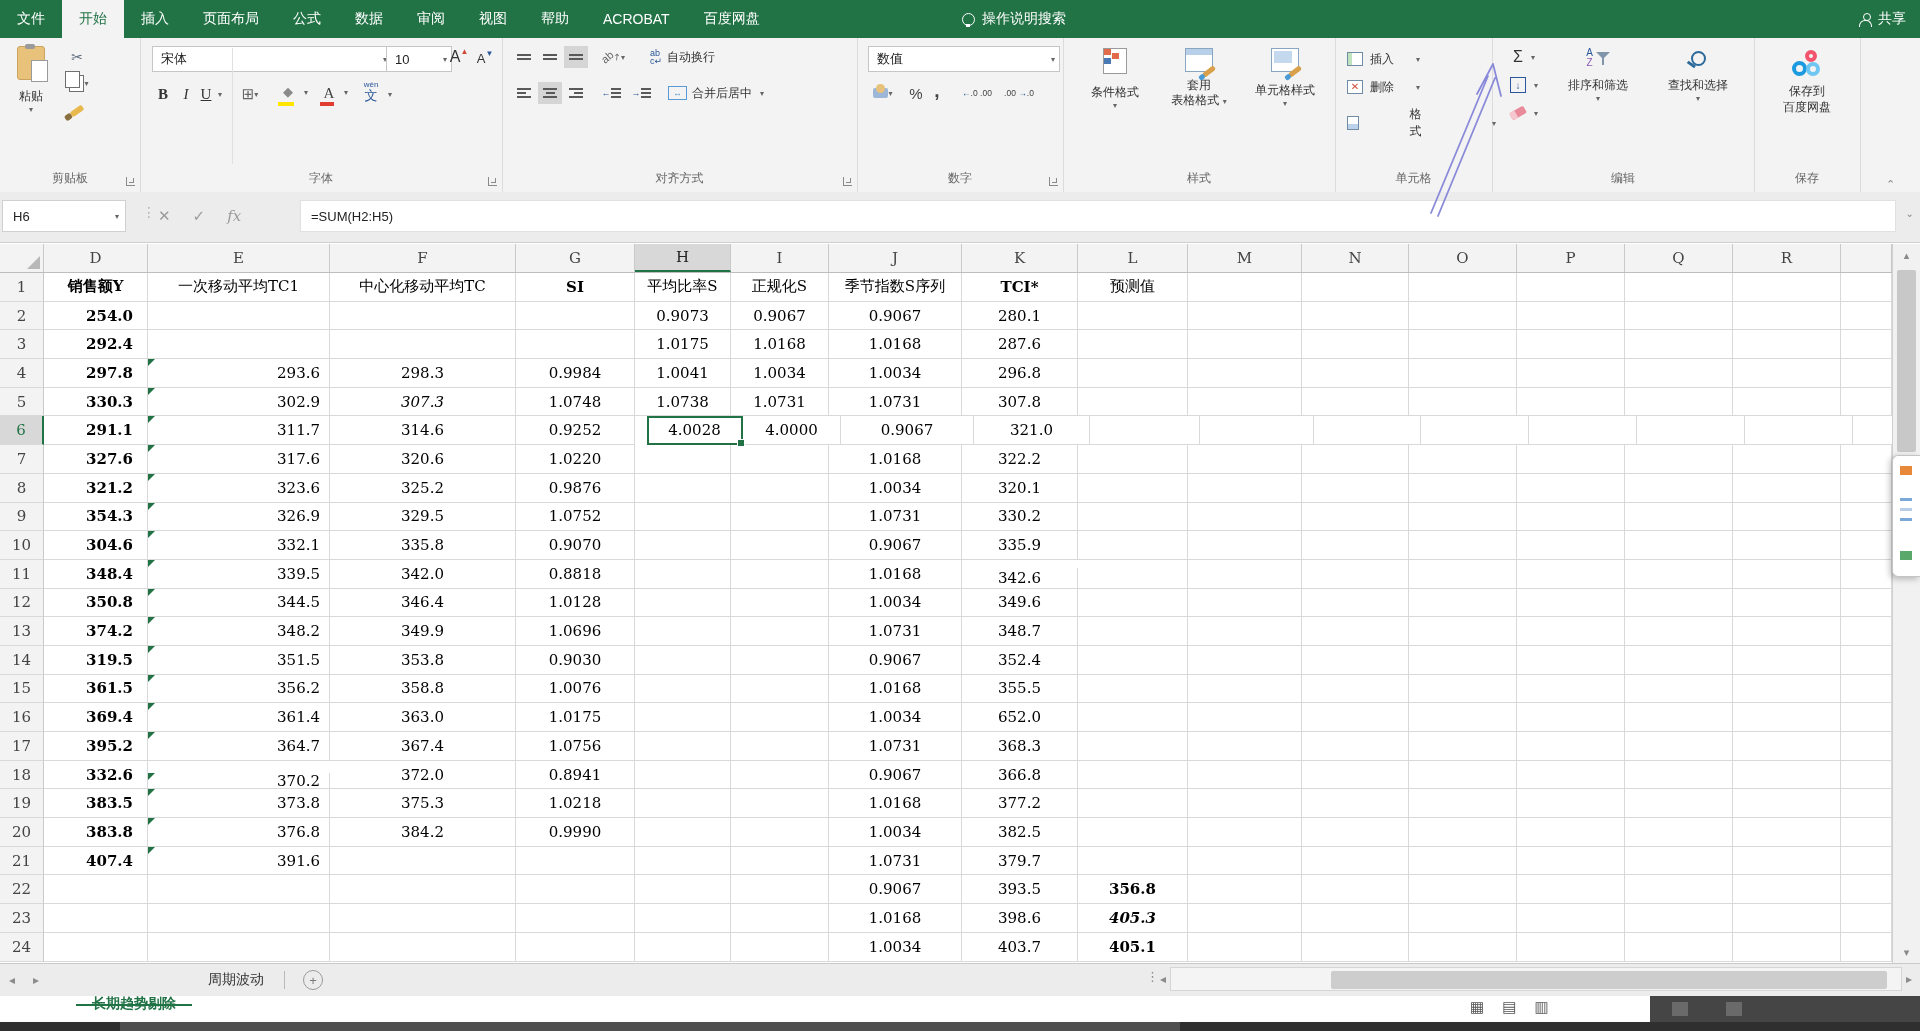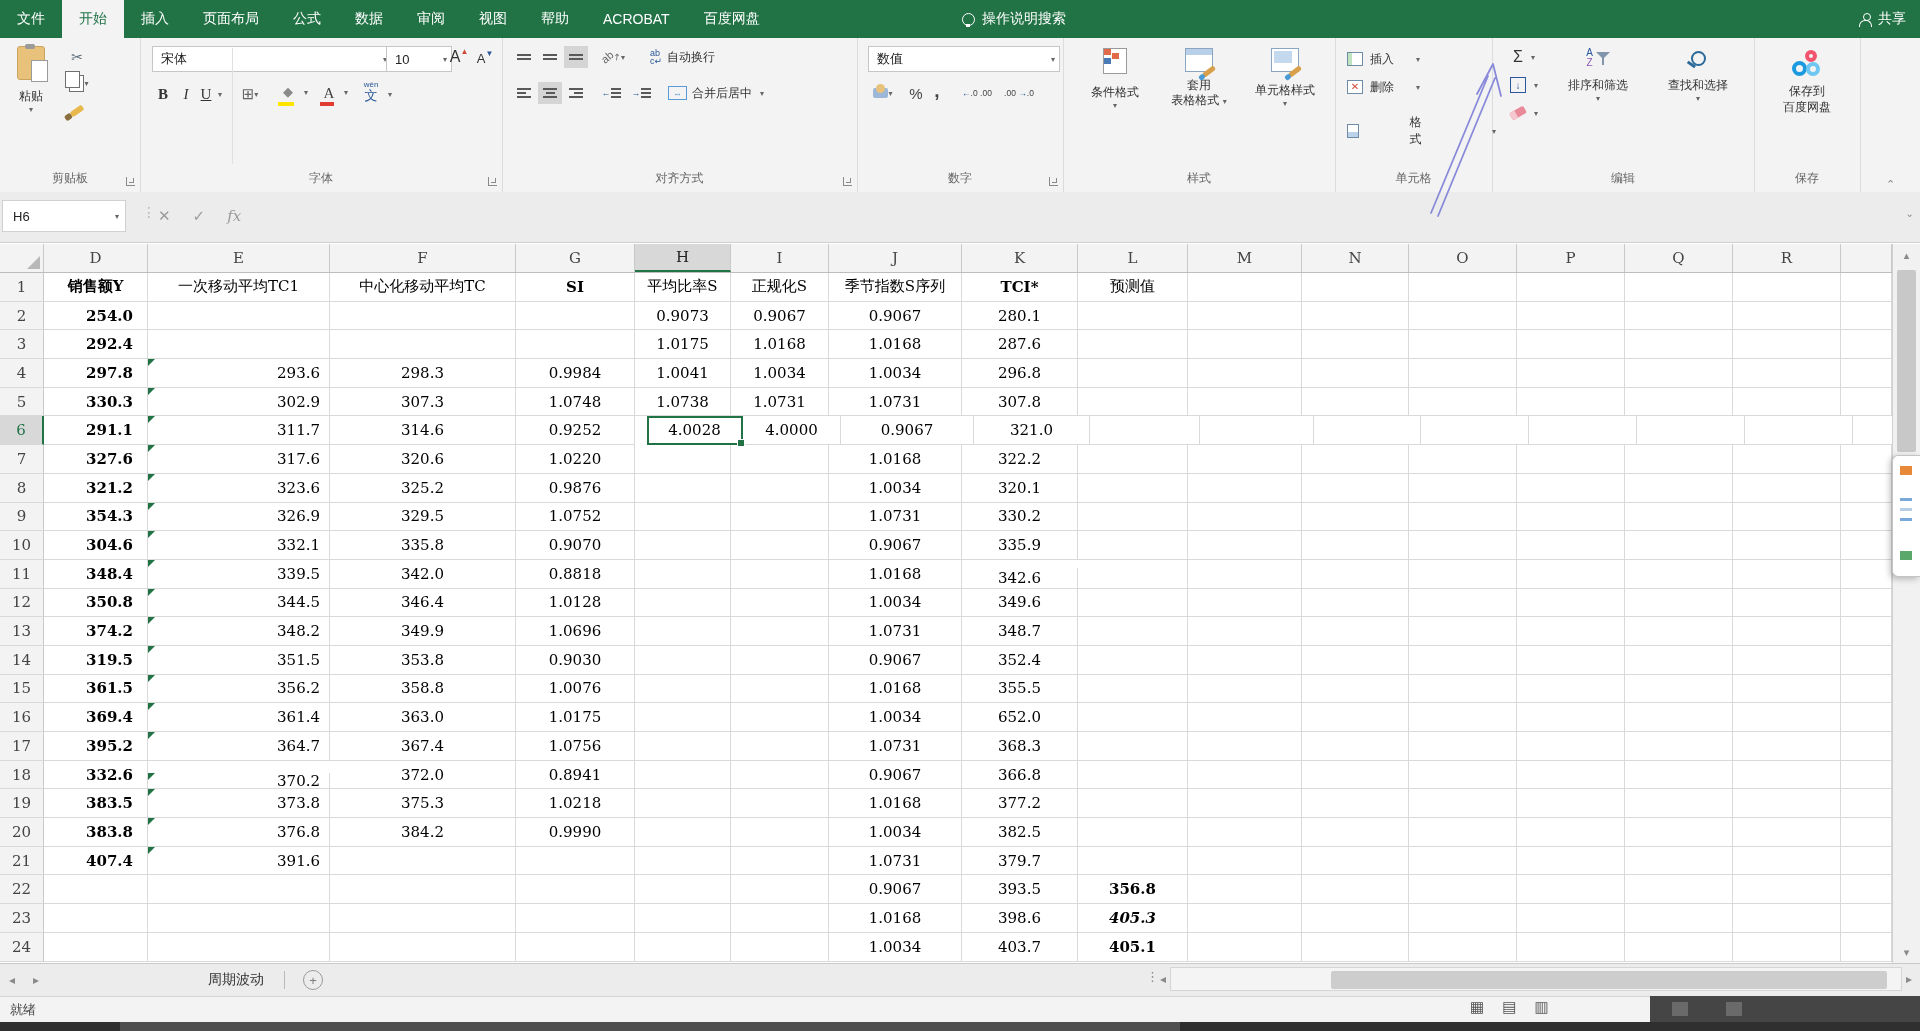--- a/index.html
+++ b/index.html
@@ -320,21 +320,21 @@
       <div class="btn abs" style="left:12px;top:10px;height:22px;">
         <span style="width:14px;height:12px;border:1px solid #6f8ba5;background:linear-gradient(90deg,#bfe3bf 4px,#fff 4px);display:inline-block;"></span>
         <span style="margin-left:7px;">插入</span>
         <span class="dd" style="margin-left:22px;">▾</span>
       </div>
       <div class="btn abs" style="left:12px;top:38px;height:22px;">
         <span style="width:14px;height:12px;border:1px solid #6f8ba5;background:#fff;display:inline-block;color:#d04a3a;font-size:10px;line-height:11px;text-align:center;">✕</span>
         <span style="margin-left:7px;">删除</span>
         <span class="dd" style="margin-left:22px;">▾</span>
       </div>
-      <div class="btn abs" style="left:12px;top:82px;height:22px;gap:44px;">
+      <div class="btn abs" style="left:12px;top:74px;height:22px;gap:44px;">
         <span style="width:14px;height:12px;border:1px solid #6f8ba5;background:linear-gradient(#fff 7px,#bcd2e8 7px);display:inline-block;"></span>
         <span style="margin-left:7px;">格式</span>
         <span class="dd" style="margin-left:22px;">▾</span>
       </div>
       <div class="glabel">单元格</div>
     </div>
 
     <div class="rgroup" style="left:1492px;width:262px;">
       <div class="btn abs" style="left:12px;top:8px;width:40px;height:22px;font-size:16px;color:#333;">
           <span>Σ</span>
@@ -382,20 +382,23 @@
   <div id="fbar" class="abs">
     <div id="namebox">
       <span>H6</span>
       <span class="dd" style="margin-left:auto;margin-right:6px;">▾</span>
     </div>
     <span class="vdots">⋮</span>
     <div id="fx-btns">
       <span>✕</span>
       <span>✓</span>
       <span style="font-style:italic;font-family:'DejaVu Serif',serif;">fx</span>
+    </div>
+    <div id="finput">
+      <span>=SUM(H2:H5)</span>
     </div>
     <span class="abs" style="right:6px;top:16px;color:#8a8a8a;font-size:10px;">⌄</span>
   </div>
 
   <div id="grid" class="abs">
     <div id="grid-cols">
       <div class="corner"></div>
     <div class="gcol" style="width: 104px;">D</div>
         <div class="gcol" style="width: 182px;">E</div>
         <div class="gcol" style="width: 186px;">F</div>
@@ -487,21 +490,21 @@
           <div class="gc c-center" style="width: 108px;"></div>
           <div class="gc c-center" style="width: 108px;"></div>
           <div class="gc c-center" style="width: 108px;"></div>
           <div class="gc c-center" style="width: 108px;"></div>
           <div class="gc c-center" style="width: 51px;"></div>
         </div>
         <div class="grow">
           <div class="rh">5</div>
           <div class="gc c-right b" style="width: 104px;">330.3</div>
           <div class="gc c-right2 err" style="width: 182px;">302.9</div>
-          <div class="gc c-center" style="width: 186px;">307.3</div>
+          <div class="gc c-center" style="width: 186px; font-style: italic;">307.3</div>
           <div class="gc c-center" style="width: 119px;">1.0748</div>
           <div class="gc c-center" style="width: 96px;">1.0738</div>
           <div class="gc c-center" style="width: 98px;">1.0731</div>
           <div class="gc c-center" style="width: 133px;">1.0731</div>
           <div class="gc c-center" style="width: 116px;">307.8</div>
           <div class="gc c-center b" style="width: 110px;"></div>
           <div class="gc c-center" style="width: 114px;"></div>
           <div class="gc c-center" style="width: 107px;"></div>
           <div class="gc c-center" style="width: 108px;"></div>
           <div class="gc c-center" style="width: 108px;"></div>
@@ -897,23 +900,20 @@
   </div>
   <span class="abs" style="left:1146px;top:969px;color:#8a8a8a;font-size:13px;">⋮</span>
   <div id="hscroll">
     <span style="color:#8a8a8a;font-size:12px;">◂</span>
     <div style="position:relative;flex:1;height:24px;border:1px solid #d5d5d5;background:#f4f4f4;margin:0 4px;box-sizing:border-box;">
       <div id="hthumb"></div>
     </div>
     <span style="color:#8a8a8a;font-size:12px;">▸</span>
   </div>
 
-  <div id="statusbar" class="abs">
-    <span style="margin-left:10px;">就绪</span>
-  </div>
   <div id="viewbtns">
     <span>▦</span>
     <span>▤</span>
     <span>▥</span>
   </div>
   <div id="darkzone">
     <i></i>
     <i></i>
   </div>
   <div id="bottomstrip" class="abs">

